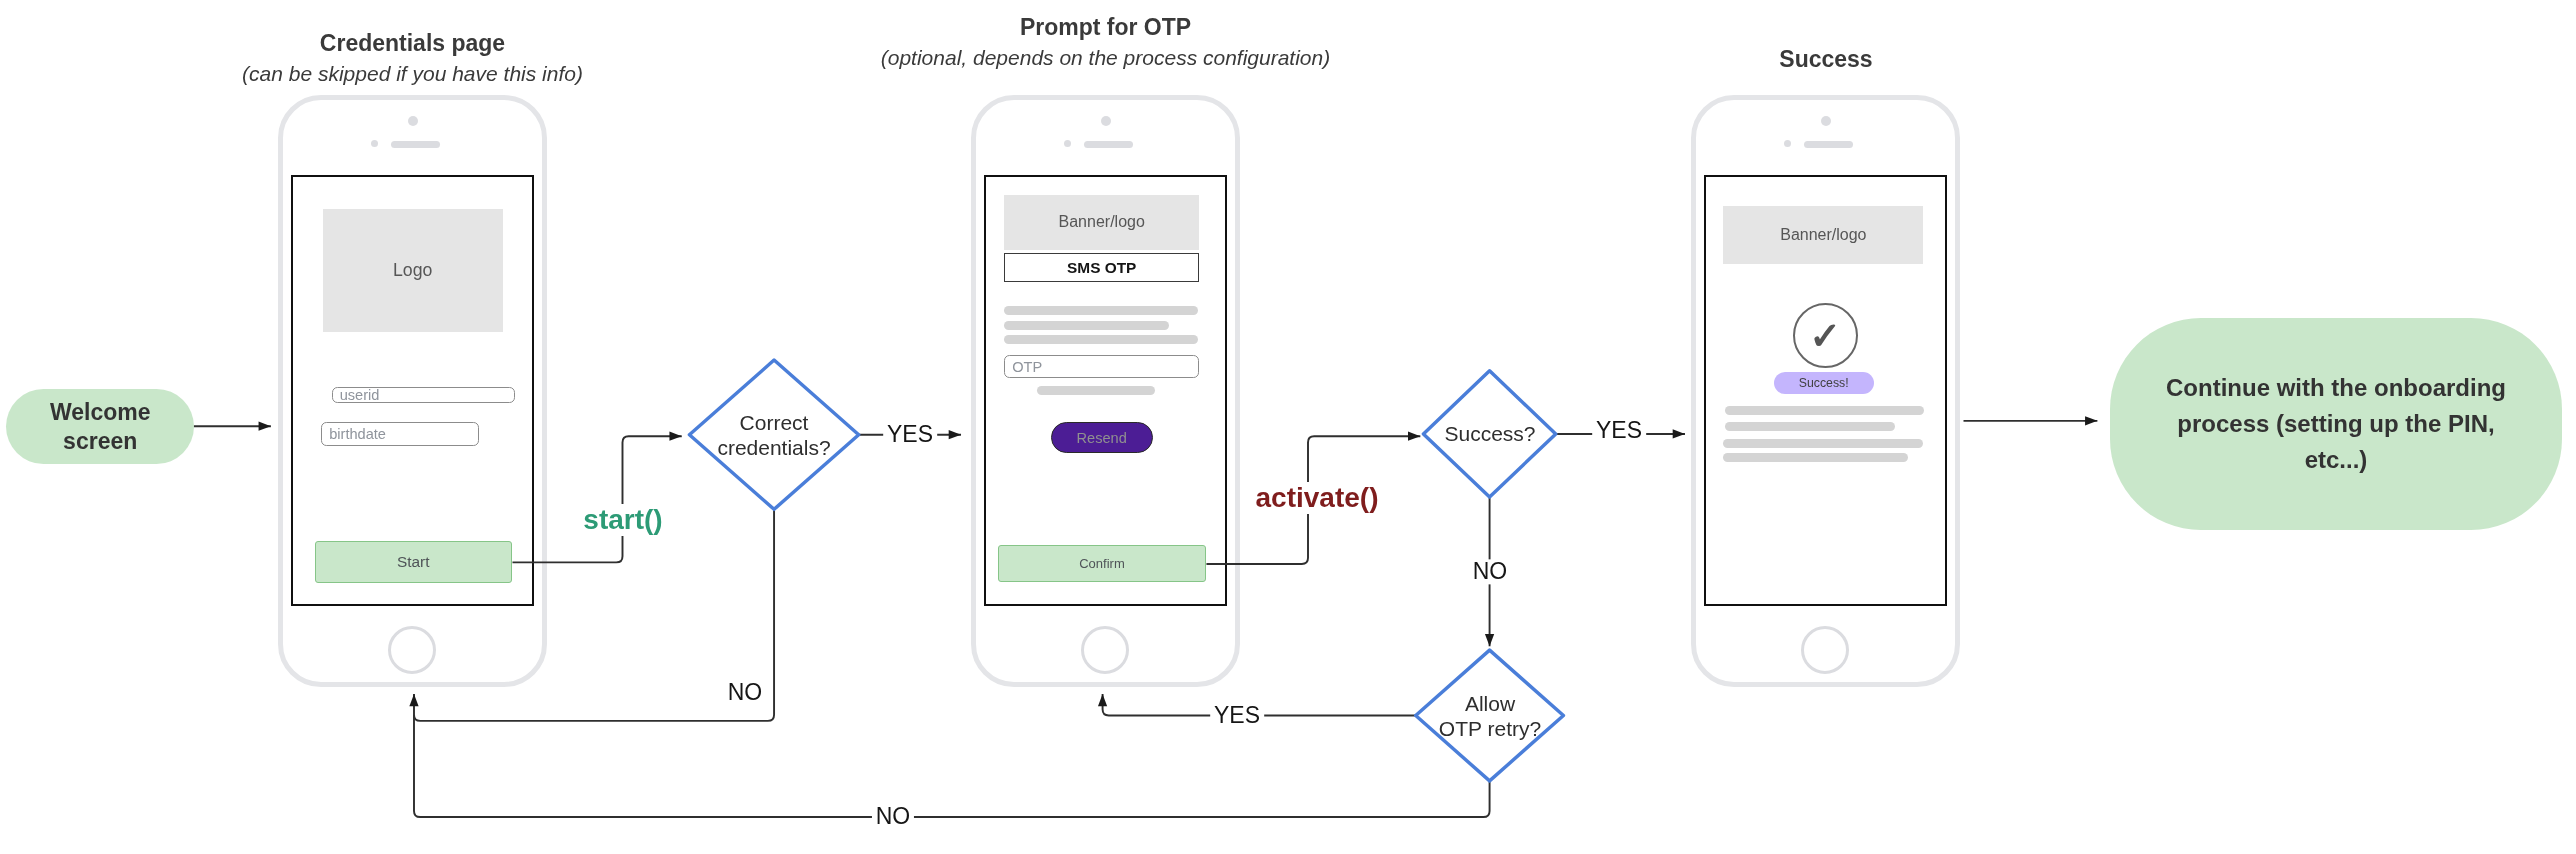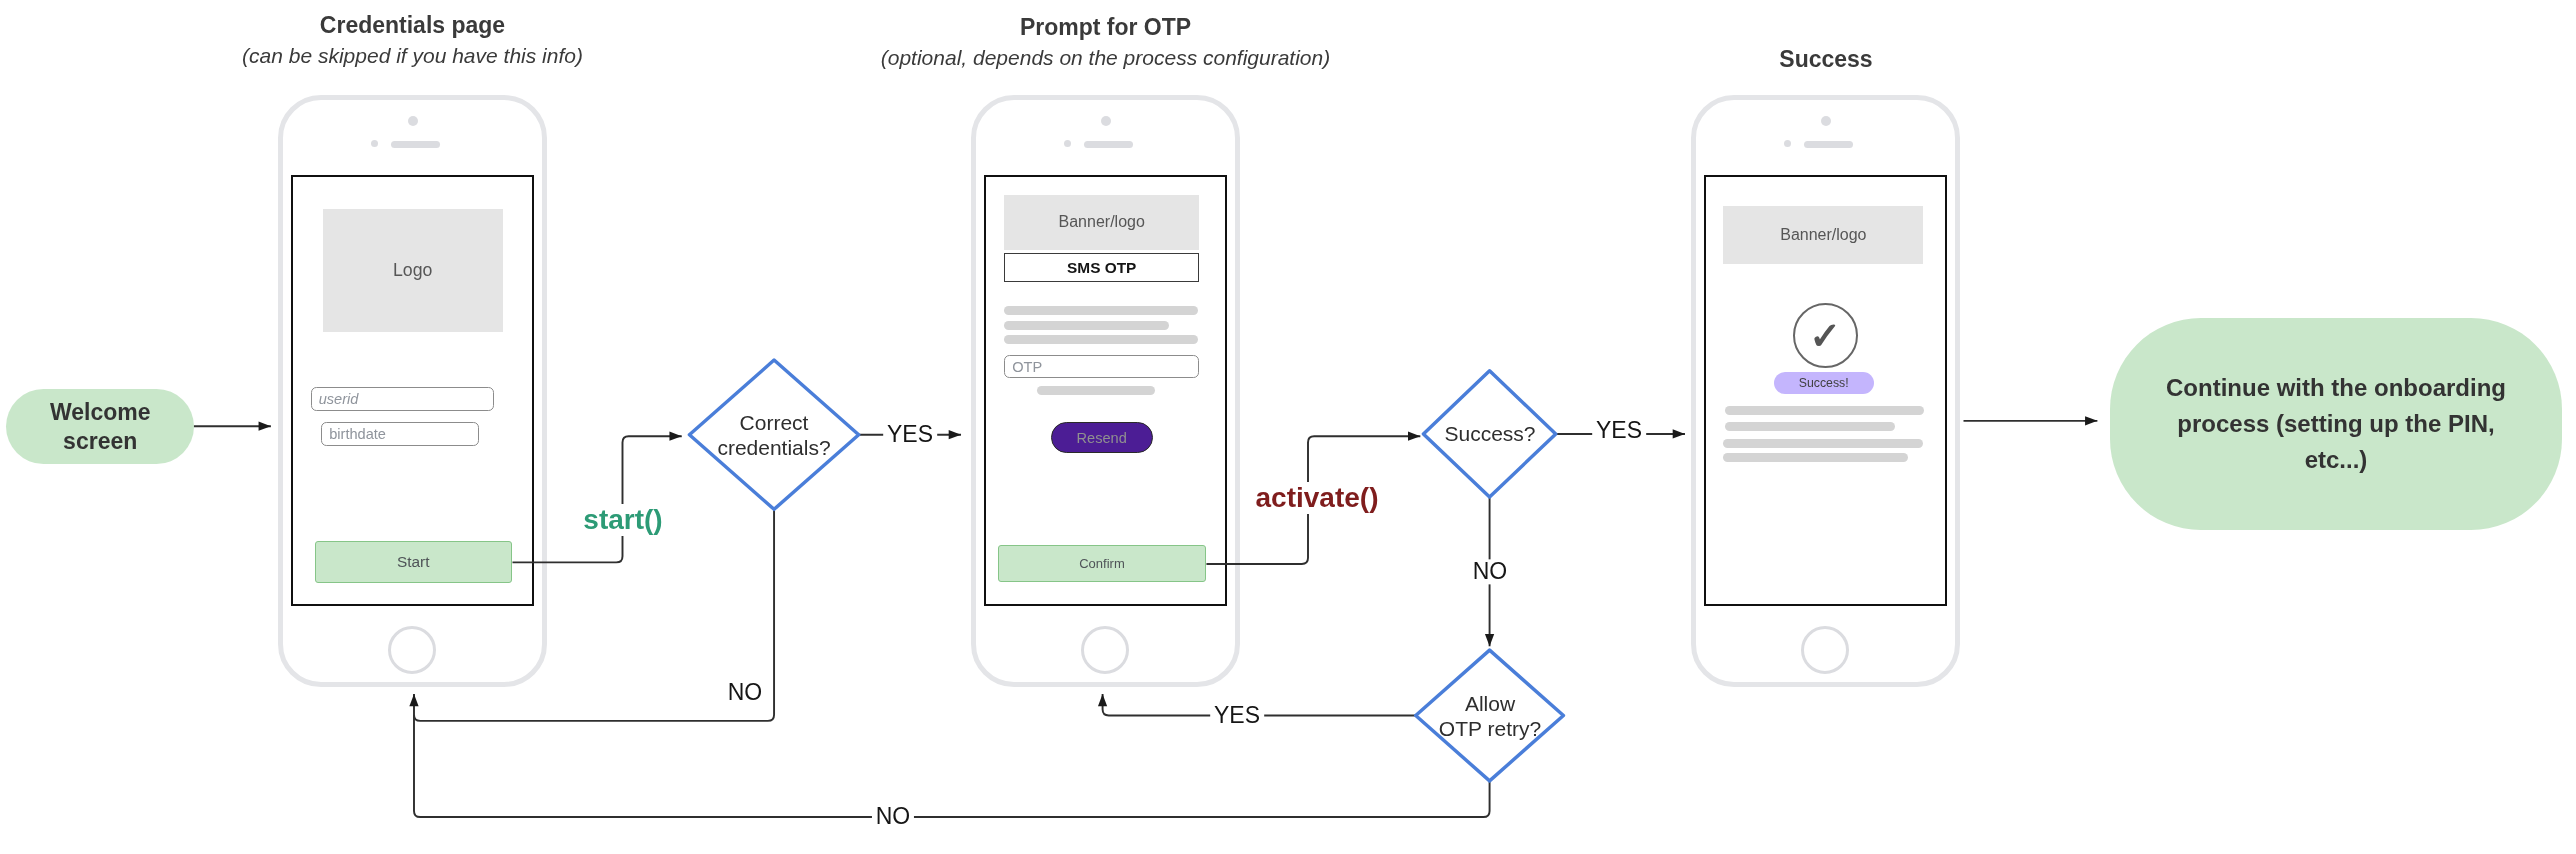--- a/index.html
+++ b/index.html
@@ -70,21 +70,21 @@
   .call-start{color:#2d9b76;}
   .call-activate{color:#7f1d1d;}
   .diamond-label{
     position:absolute;transform:translate(-50%,-50%);font-size:21px;color:#2e2e2e;text-align:center;
     white-space:pre-line;line-height:1.2;z-index:6;
   }
 </style>
 </head>
 <body>
 
-<div class="section-head" style="left:28px;top:12px;width:769px;">
+<div class="section-head" style="left:28px;top:30px;width:769px;">
   <div class="section-title">Credentials page</div>
   <div class="section-sub">(can be skipped if you have this info)</div>
 </div>
 <div class="section-head" style="left:721px;top:14px;width:769px;">
   <div class="section-title">Prompt for OTP</div>
   <div class="section-sub">(optional, depends on the process configuration)</div>
 </div>
 <div class="section-head" style="left:1595px;top:46px;width:462px;">
   <div class="section-title">Success</div>
 </div>
@@ -94,21 +94,21 @@
 <div class="node node-continue">Continue with the onboarding
 process (setting up the PIN,
 etc...)</div>
 
 <div class="phone" style="left:278px;">
   <div class="cam-dot"></div>
   <div class="spk-dot"></div>
   <div class="spk-bar"></div>
   <div class="screen">
     <div class="graybox" style="left:30px;top:32px;width:180px;height:123px;font-size:17.7px;">Logo</div>
-    <div class="mock-input" style="left:18px;top:210px;width:183px;height:24px;font-style:italic;">userid</div>
+    <div class="mock-input" style="left:39px;top:210px;width:183px;height:16px;">userid</div>
     <div class="mock-input" style="left:28.5px;top:245px;width:158px;height:24px;">birthdate</div>
     <div class="btn-green" style="left:22px;top:364px;width:197px;height:42px;font-size:15.4px;">Start</div>
   </div>
   <div class="home-btn"></div>
 </div>
 
 <div class="phone" style="left:971px;">
   <div class="cam-dot"></div>
   <div class="spk-dot"></div>
   <div class="spk-bar"></div>

